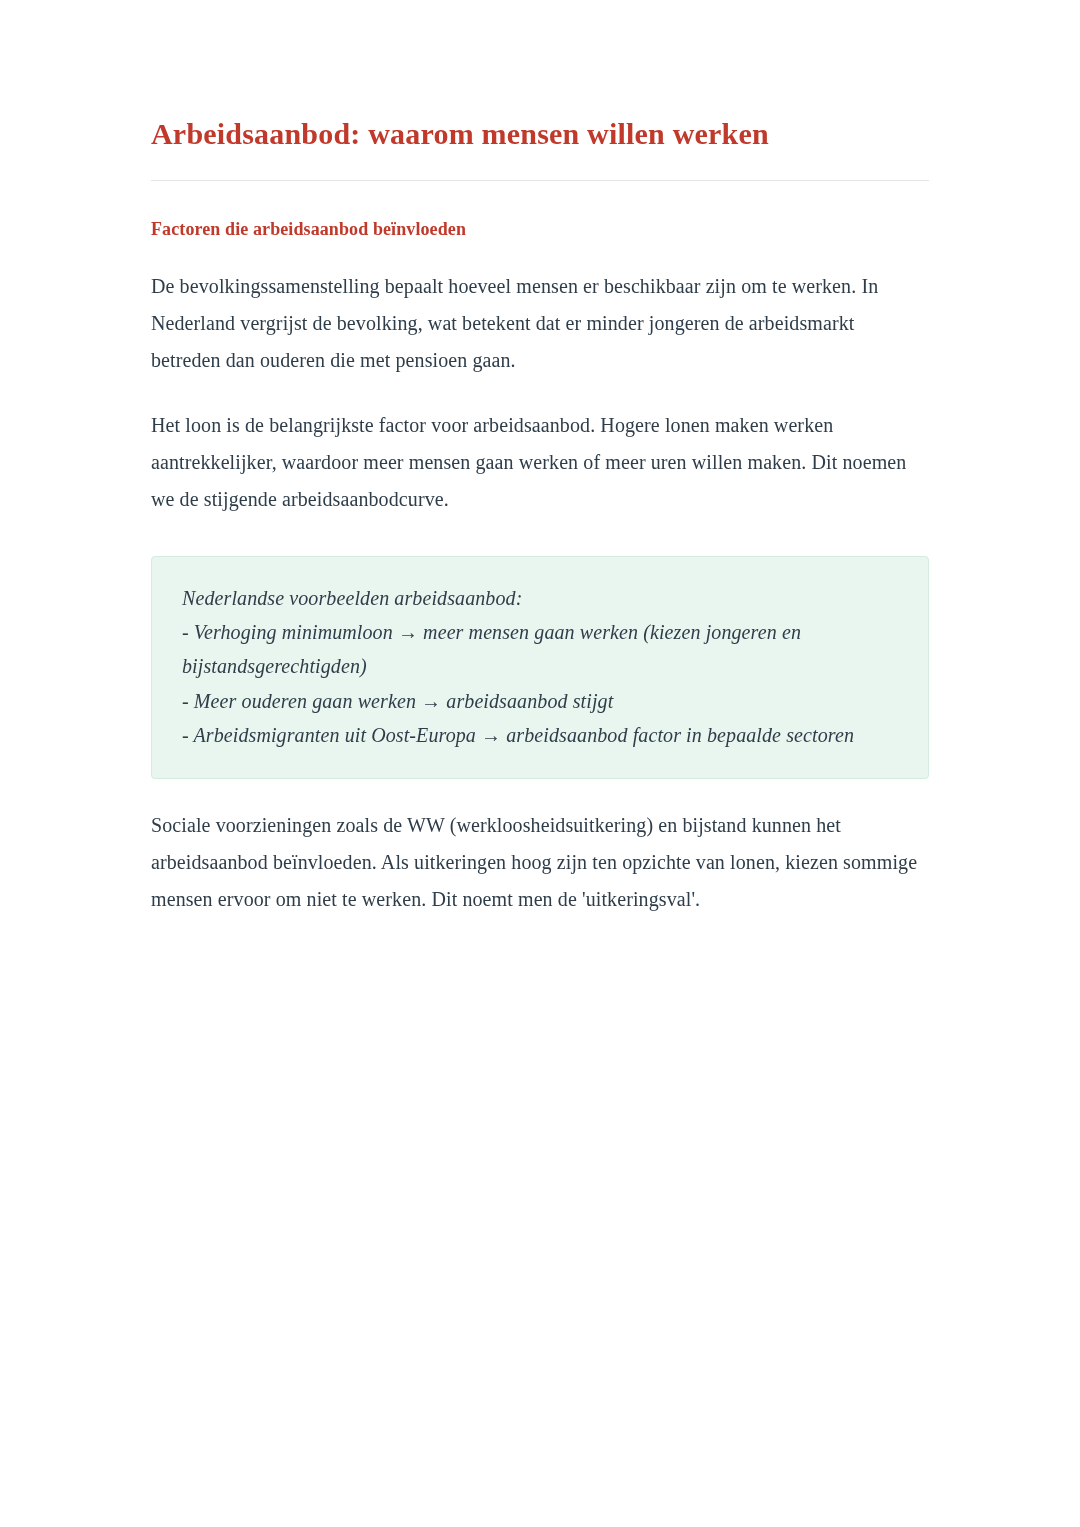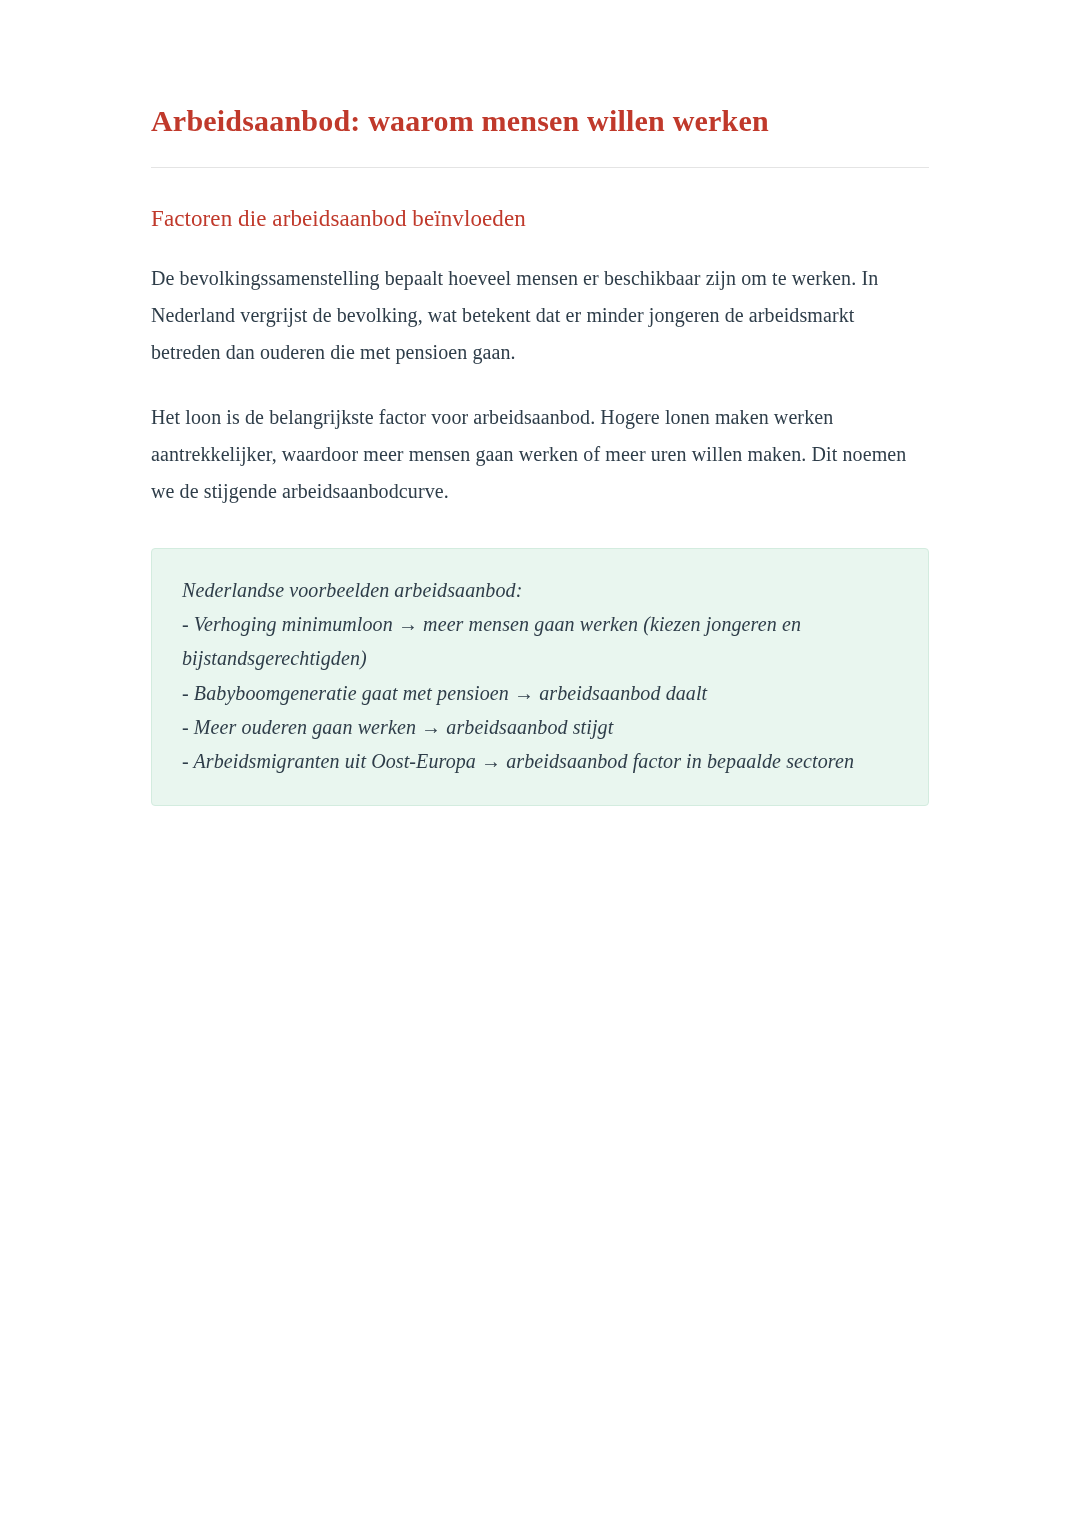--- a/index.html
+++ b/index.html
@@ -6,21 +6,21 @@
   html, body { background: #ffffff; }
   body {
     width: 1080px;
     min-height: 1527px;
     font-family: "Liberation Serif", "DejaVu Serif", serif;
     color: var(--body-text, #2e3d49);
     -webkit-font-smoothing: antialiased;
   }
   .page {
     width: 778px;
-    margin: 0 auto;
+    margin: 13px auto;
     padding-top: 102px;
     padding-bottom: 80px;
   }
   h1.page-title {
     color: var(--accent-red, #c0392b);
     font-size: 30px;
     font-weight: 700;
     letter-spacing: 0.2px;
     line-height: 1.25;
   }
@@ -30,22 +30,22 @@
     margin-top: 27px;
   }
   p.body-paragraph {
     font-size: 20px;
     line-height: 1.85;
     margin-top: 28px;
     letter-spacing: 0.1px;
   }
   h2.section-heading {
     color: var(--accent-red, #c0392b);
-    font-size: 23px;
-    font-weight: 400;
+    font-size: 18px;
+    font-weight: 700;
     margin-top: 38px;
     letter-spacing: 0.1px;
   }
   .callout {
     background: var(--callout-bg, #e9f6ef);
     border: 1px solid var(--callout-border, #d3ecdf);
     border-radius: 4px;
     padding: 24px 30px 26px 30px;
     margin-top: 38px;
   }
@@ -69,20 +69,20 @@
   <h2 class="section-heading">Factoren die arbeidsaanbod beïnvloeden</h2>
 
   <p class="body-paragraph">De bevolkingssamenstelling bepaalt hoeveel mensen er beschikbaar zijn om te werken. In Nederland vergrijst de bevolking, wat betekent dat er minder jongeren de arbeidsmarkt betreden dan ouderen die met pensioen gaan.</p>
 
   <p class="body-paragraph">Het loon is de belangrijkste factor voor arbeidsaanbod. Hogere lonen maken werken aantrekkelijker, waardoor meer mensen gaan werken of meer uren willen maken. Dit noemen we de stijgende arbeidsaanbodcurve.</p>
 
 
   <div class="callout">
     <div class="callout-line">Nederlandse voorbeelden arbeidsaanbod:</div>
     <div class="callout-line">- Verhoging minimumloon → meer mensen gaan werken (kiezen jongeren en bijstandsgerechtigden)</div>
-    <div class="callout-line">- Babyboomgeneratie gaat met pensioen → arbeidsaanbod daalt</div>
     <div class="callout-line">- Meer ouderen gaan werken → arbeidsaanbod stijgt</div>
     <div class="callout-line">- Arbeidsmigranten uit Oost-Europa → arbeidsaanbod factor in bepaalde sectoren</div>
   </div>
 
+  <p class="body-paragraph">Sociale voorzieningen zoals de WW (werkloosheidsuitkering) en bijstand kunnen het arbeidsaanbod beïnvloeden. Als uitkeringen hoog zijn ten opzichte van lonen, kiezen sommige mensen ervoor om niet te werken. Dit noemt men de 'uitkeringsval'.</p>
 
 
 </div>
 
 </body></html>

